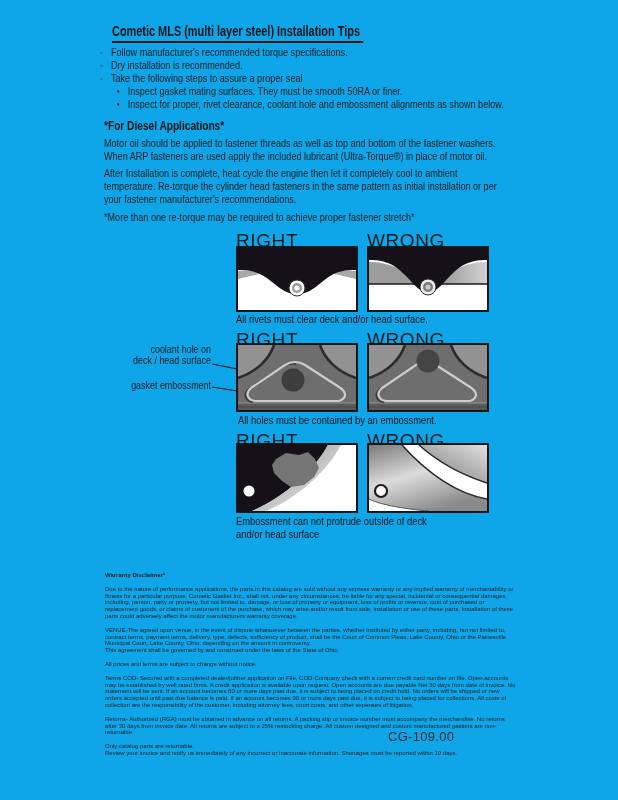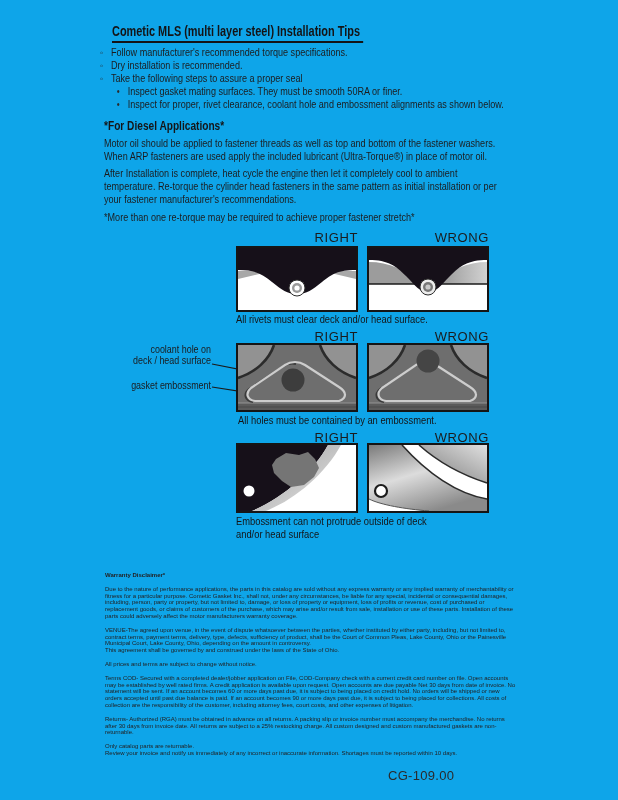--- a/index.html
+++ b/index.html
@@ -19,21 +19,21 @@
 
   .bullets{font-size:10.8px;line-height:13px;width:560px;}
   .brow{position:relative;padding-left:13px;}
   .brow .bm{position:absolute;left:0;top:0;font-size:10px;color:#2a2a2c;}
   .brow.sub{margin-left:20px;}
   .brow.sub .bm{font-size:10px;top:0;}
 
   .heading{font-size:13px;font-weight:bold;white-space:nowrap;color:#151517;}
   .para{font-size:10.8px;line-height:13.2px;width:480px;color:#1c1c1e;}
 
-  .dlabel{width:122px;text-align:right;font-size:13px;letter-spacing:0.6px;color:#1b1b1d;white-space:nowrap;}
+  .dlabel{width:122px;text-align:left;font-size:19px;letter-spacing:0.6px;color:#1b1b1d;white-space:nowrap;}
   .dbox{width:122px;}
   .dbox svg{display:block;}
   .caption{font-size:11px;line-height:12.5px;white-space:nowrap;color:#141416;}
   .caption2l{white-space:normal;width:230px;}
   .annot{width:130px;text-align:right;font-size:10.5px;line-height:11px;color:#1b1b1d;}
 
   .warranty{width:412px;font-size:6px;line-height:6.8px;color:#222224;}
   .warranty .wh{font-weight:bold;}
   .warranty .wp{margin-top:7px;}
   .warranty .wc{margin-top:0;}
@@ -211,15 +211,15 @@
     <div class="wp">Due to the nature of performance applications, the parts in this catalog are sold without any express warranty or any implied warranty of merchantability or fitness for a particular purpose.  Cometic Gasket Inc., shall not, under any circumstances, be liable for any special, incidental or consequential damages, including, person, party or property, but not limited to, damage, or loss of property or equipment, loss of profits or revenue, cost of purchased or replacement goods, or claims of customers of the purchase, which may arise and/or result from sale, installation or use of these parts.  Installation of these parts could adversely affect the motor manufacturers warranty coverage.</div>
     <div class="wp">VENUE-The agreed upon venue, in the event of dispute whatsoever between the parties, whether instituted by either party, including, but not limited to, contract terms, payment terms, delivery, type, defects, sufficiency of product, shall be the Court of Common Pleas, Lake County, Ohio or the Painesville Municipal Court, Lake County, Ohio, depending on the amount in controversy.</div>
     <div class="wc">This agreement shall be governed by and construed under the laws of the State of Ohio.</div>
     <div class="wp">All prices and terms are subject to change without notice.</div>
     <div class="wp">Terms COD- Secured with a completed dealer/jobber application on File, COD-Company check with a current credit card number on file.  Open accounts may be established by well rated firms.  A credit application is available upon request.  Open accounts are due payable Net 30 days from date of invoice.  No statement will be sent.  If an account becomes 60 or more days past due, it is subject to being placed on credit hold.  No orders will be shipped or new orders accepted until past due balance is paid.  If an account becomes 90 or more days past due, it is subject to being placed for collections.  All costs of collection are the responsibility of the customer, including attorney fees, court costs, and other expenses of litigation.</div>
     <div class="wp">Returns- Authorized (RGA) must be obtained in advance on all returns.  A packing slip or invoice number must accompany the merchandise.  No returns after 30 days from invoice date.  All returns are subject to a 25% restocking charge.  All custom designed and custom manufactured gaskets are non-returnable.</div>
     <div class="wp">Only catalog parts are returnable.</div>
     <div class="wc">Review your invoice and notify us immediately of any incorrect or inaccurate information.  Shortages must be reported within 10 days.</div>
   </div>
 
-  <div class="abs footer" style="left:388px;top:768px;">CG-109.00</div>
+  <div class="abs footer" style="left:388px;top:729px;">CG-109.00</div>
 
 </div>
 
 </body></html>

